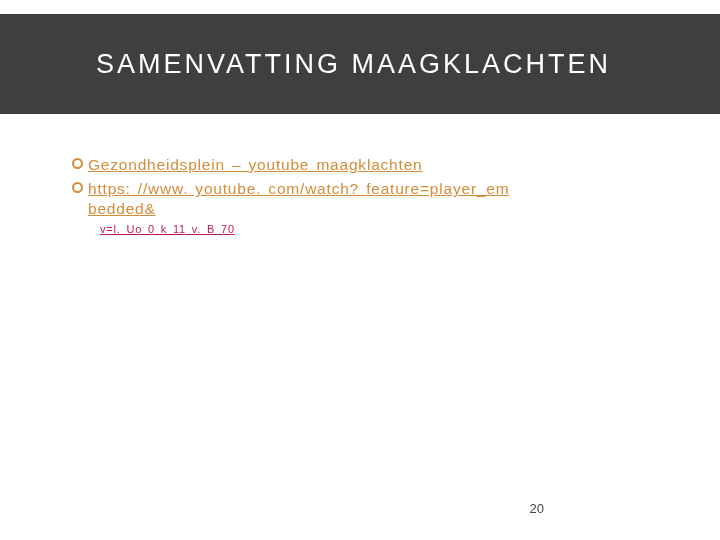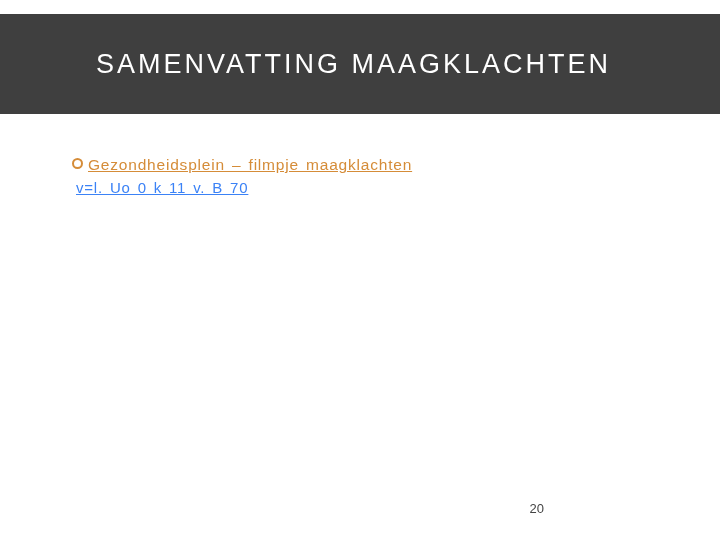--- a/index.html
+++ b/index.html
@@ -50,23 +50,23 @@
   }
   .bullet-text {
     color: #d58c38;
     font-size: 15.5px;
     text-decoration: underline;
     letter-spacing: 0.8px;
     word-spacing: 2px;
     word-break: break-all;
   }
   .bullet-continue {
-    margin-left: 4px;
-    color: #3b82f6;
-    font-size: 15px;
+    margin-left: 28px;
+    color: #be185d;
+    font-size: 11px;
     text-decoration: underline;
     letter-spacing: 0.8px;
     word-spacing: 2px;
   }
   .page-number {
     position: absolute;
     bottom: 24px;
     right: 32px;
     color: #444;
     font-size: 13px;
@@ -78,22 +78,26 @@
 <div class="slide">
 
   <div class="title-bar">
     <div class="title-text">SAMENVATTING MAAGKLACHTEN</div>
   </div>
 
   <div class="content">
 
     <div class="bullet-row">
       <span class="bullet-icon"></span>
-      <a href="#" class="bullet-text">Gezondheidsplein – filmpje maagklachten</a>
+      <a href="#" class="bullet-text">Gezondheidsplein – youtube maagklachten</a>
     </div>
 
+    <div class="bullet-row">
+      <span class="bullet-icon"></span>
+      <a href="#" class="bullet-text">https: //www. youtube. com/watch? feature=player_embedded&amp;</a>
+    </div>
     <div class="bullet-continue">v=l. Uo 0 k 11 v. B 70</div>
 
   </div>
 
   <div class="page-number">20</div>
 
 </div>
 
 </body></html>

